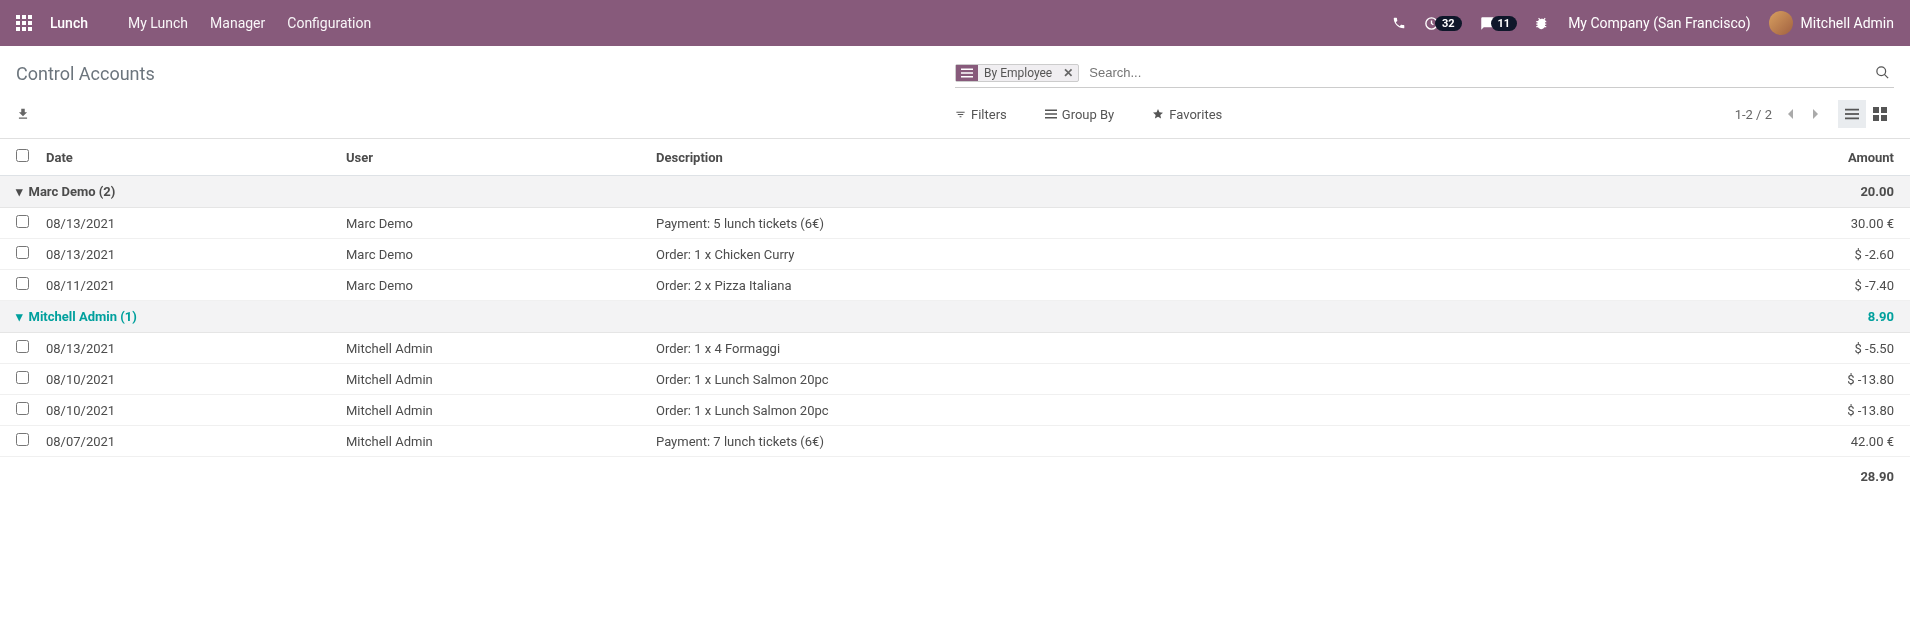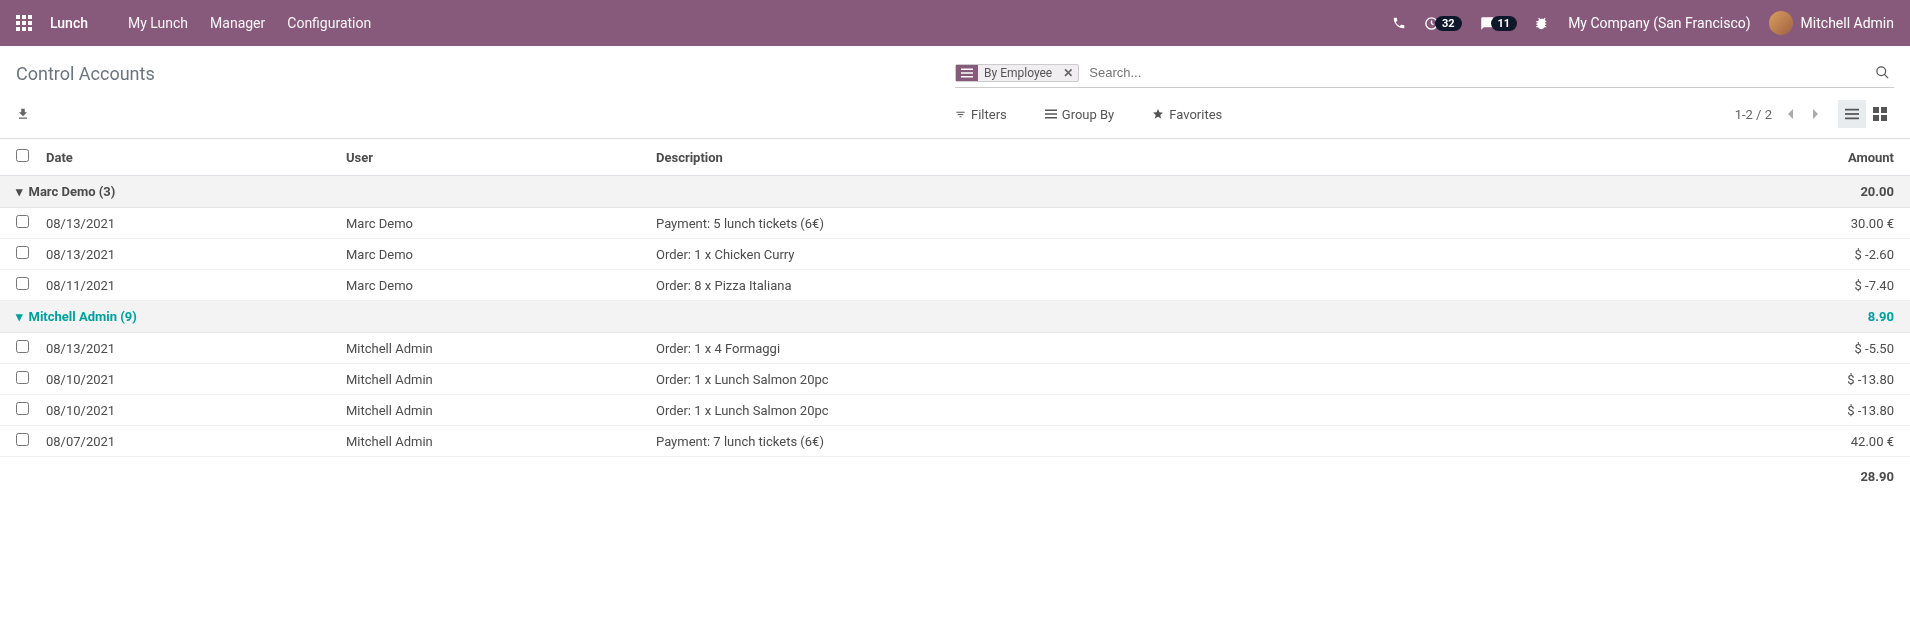--- a/index.html
+++ b/index.html
@@ -213,46 +213,46 @@
     <tr>
       <th><input type="checkbox" style=""></th>
       <th style="width:300px;">Date</th>
       <th style="width:310px;">User</th>
       <th>Description</th>
       <th style="width:120px;">Amount</th>
     </tr>
   </thead>
   <tbody id="table-body">
         <tr class="group-row">
-          <td colspan="4"><span class="caret">▾</span><span>Marc Demo (3)</span></td>
+          <td colspan="4"><span class="caret">▾</span><span>Marc Demo (2)</span></td>
           <td>20.00</td>
         </tr>
         <tr class="data-row">
           <td><input type="checkbox" style=""></td>
           <td>08/13/2021</td>
           <td>Marc Demo</td>
           <td>Payment: 5 lunch tickets (6€)</td>
           <td>30.00 €</td>
         </tr>
         <tr class="data-row">
           <td><input type="checkbox" style=""></td>
           <td>08/13/2021</td>
           <td>Marc Demo</td>
           <td>Order: 1 x Chicken Curry</td>
           <td>$ -2.60</td>
         </tr>
         <tr class="data-row">
           <td><input type="checkbox" style=""></td>
           <td>08/11/2021</td>
           <td>Marc Demo</td>
-          <td>Order: 8 x Pizza Italiana</td>
+          <td>Order: 2 x Pizza Italiana</td>
           <td>$ -7.40</td>
         </tr>
         <tr class="group-row active">
-          <td colspan="4"><span class="caret">▾</span><span>Mitchell Admin (9)</span></td>
+          <td colspan="4"><span class="caret">▾</span><span>Mitchell Admin (1)</span></td>
           <td>8.90</td>
         </tr>
         <tr class="data-row">
           <td><input type="checkbox" style=""></td>
           <td>08/13/2021</td>
           <td>Mitchell Admin</td>
           <td>Order: 1 x 4 Formaggi</td>
           <td>$ -5.50</td>
         </tr>
         <tr class="data-row">

